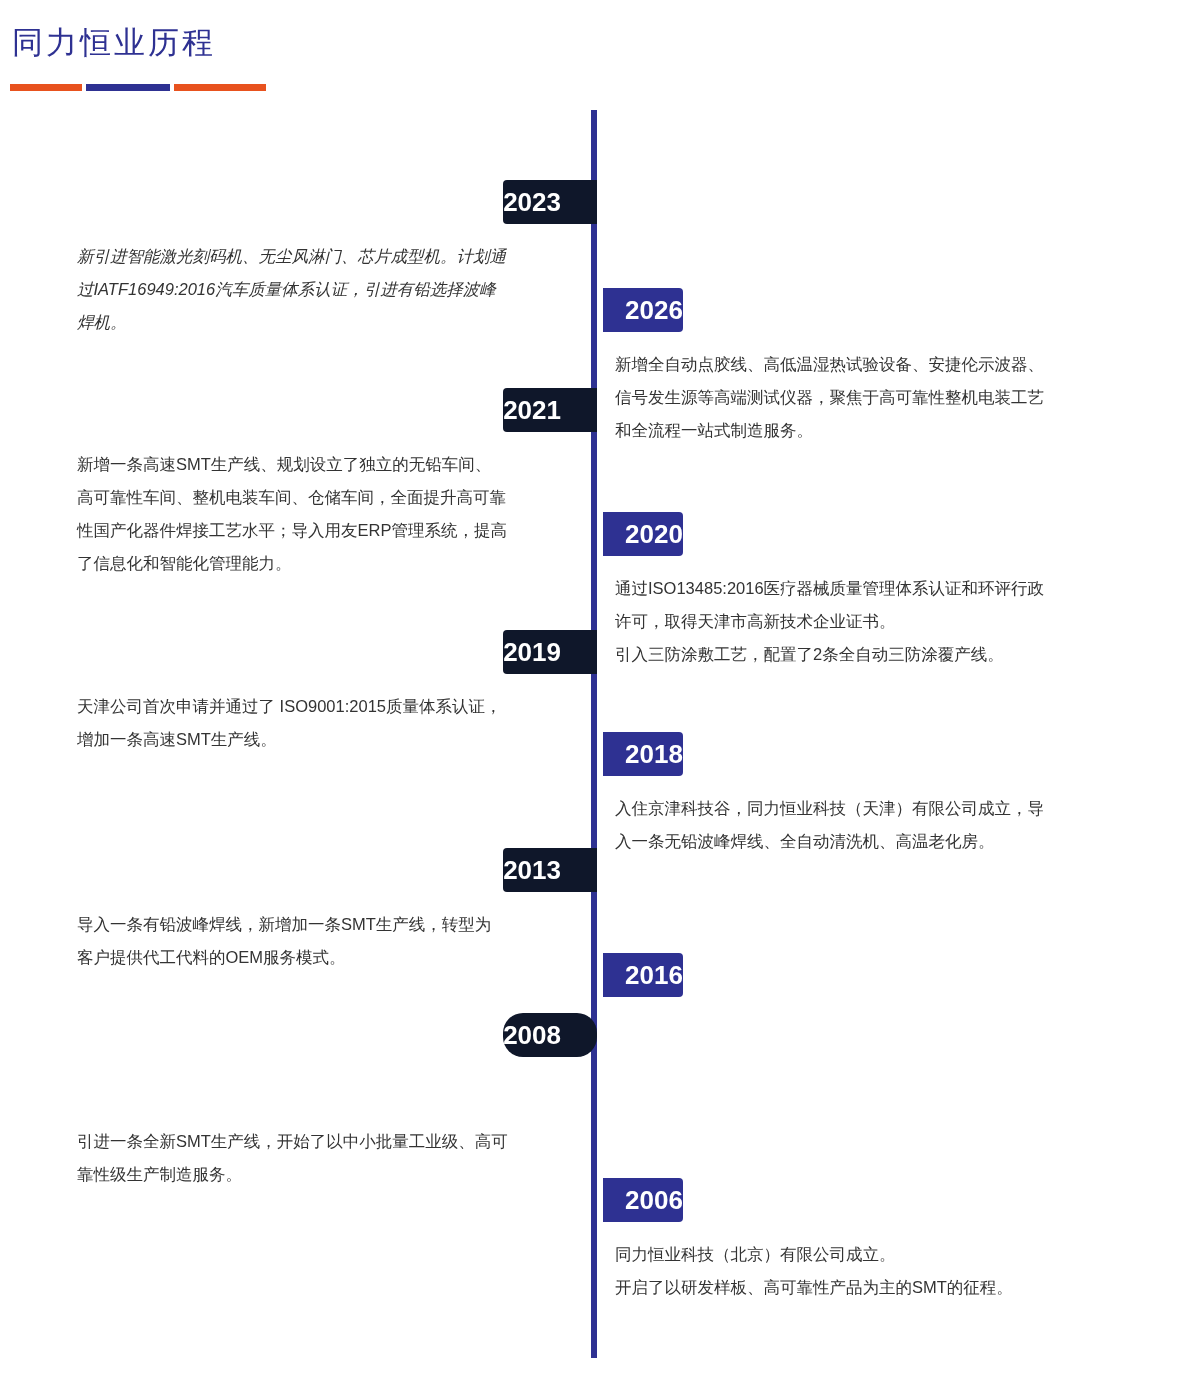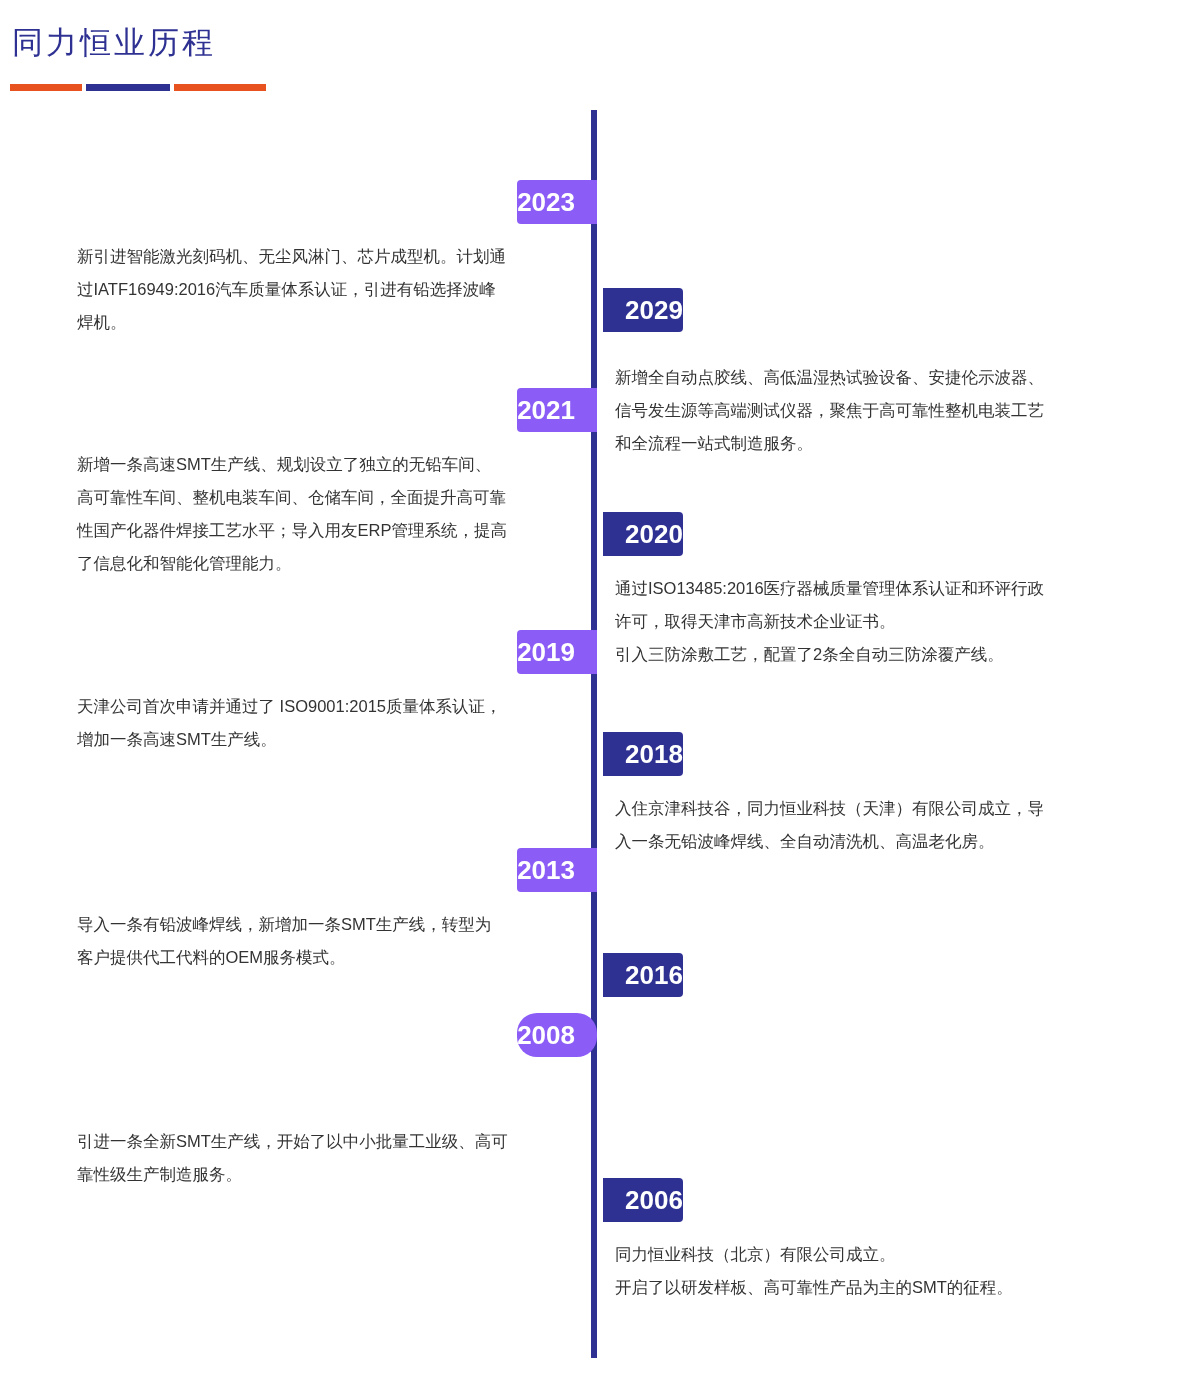--- a/index.html
+++ b/index.html
@@ -65,23 +65,23 @@
     position: absolute;
     height: 44px;
     line-height: 44px;
     font-size: 26px;
     font-weight: bold;
     color: #ffffff;
     box-sizing: border-box;
   }
   .chip.left {
     right: 603px;
-    padding-right: 22px;
+    padding-right: 36px;
     text-align: right;
-    background: #8b5cf6;
+    background: #0f172a;
     border-radius: 4px 0 0 4px;
   }
   .chip.right {
     left: 603px;
     padding-left: 22px;
     text-align: left;
     background: #2e3192;
     border-radius: 0 4px 4px 0;
   }
   .chip.left::after {
@@ -122,25 +122,25 @@
 <div class="header">
   <div class="header-title">同力恒业历程</div>
   <div class="header-rule rule-a"></div>
   <div class="header-rule rule-b"></div>
   <div class="header-rule rule-c"></div>
 </div>
 
 <div class="timeline" id="timeline">
   <div class="axis"></div>
 <div class="chip left" style="top: 70px;">2023</div>
-    <div class="entry-text left" style="top: 130px;">新引进智能激光刻码机、无尘风淋门、芯片成型机。计划通
+    <div class="entry-text left" style="top: 130px; font-style: italic;">新引进智能激光刻码机、无尘风淋门、芯片成型机。计划通
 过IATF16949:2016汽车质量体系认证，引进有铅选择波峰
 焊机。</div>
-    <div class="chip right" style="top: 178px;">2029</div>
-    <div class="entry-text right" style="top: 238px; margin-top: 13px;">新增全自动点胶线、高低温湿热试验设备、安捷伦示波器、
+    <div class="chip right" style="top: 178px;">2026</div>
+    <div class="entry-text right" style="top: 238px;">新增全自动点胶线、高低温湿热试验设备、安捷伦示波器、
 信号发生源等高端测试仪器，聚焦于高可靠性整机电装工艺
 和全流程一站式制造服务。</div>
     <div class="chip left" style="top: 278px;">2021</div>
     <div class="entry-text left" style="top: 338px;">新增一条高速SMT生产线、规划设立了独立的无铅车间、
 高可靠性车间、整机电装车间、仓储车间，全面提升高可靠
 性国产化器件焊接工艺水平；导入用友ERP管理系统，提高
 了信息化和智能化管理能力。</div>
     <div class="chip right" style="top: 402px;">2020</div>
     <div class="entry-text right" style="top: 462px;">通过ISO13485:2016医疗器械质量管理体系认证和环评行政
 许可，取得天津市高新技术企业证书。

